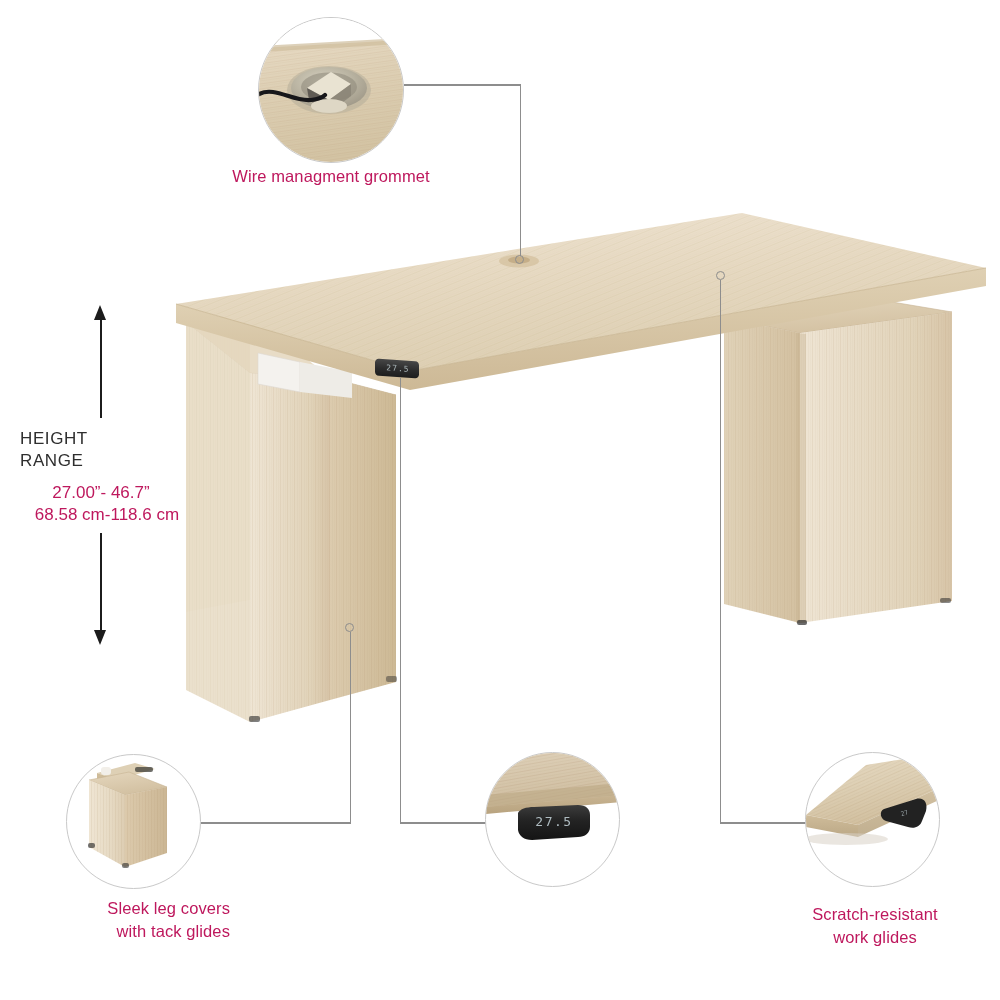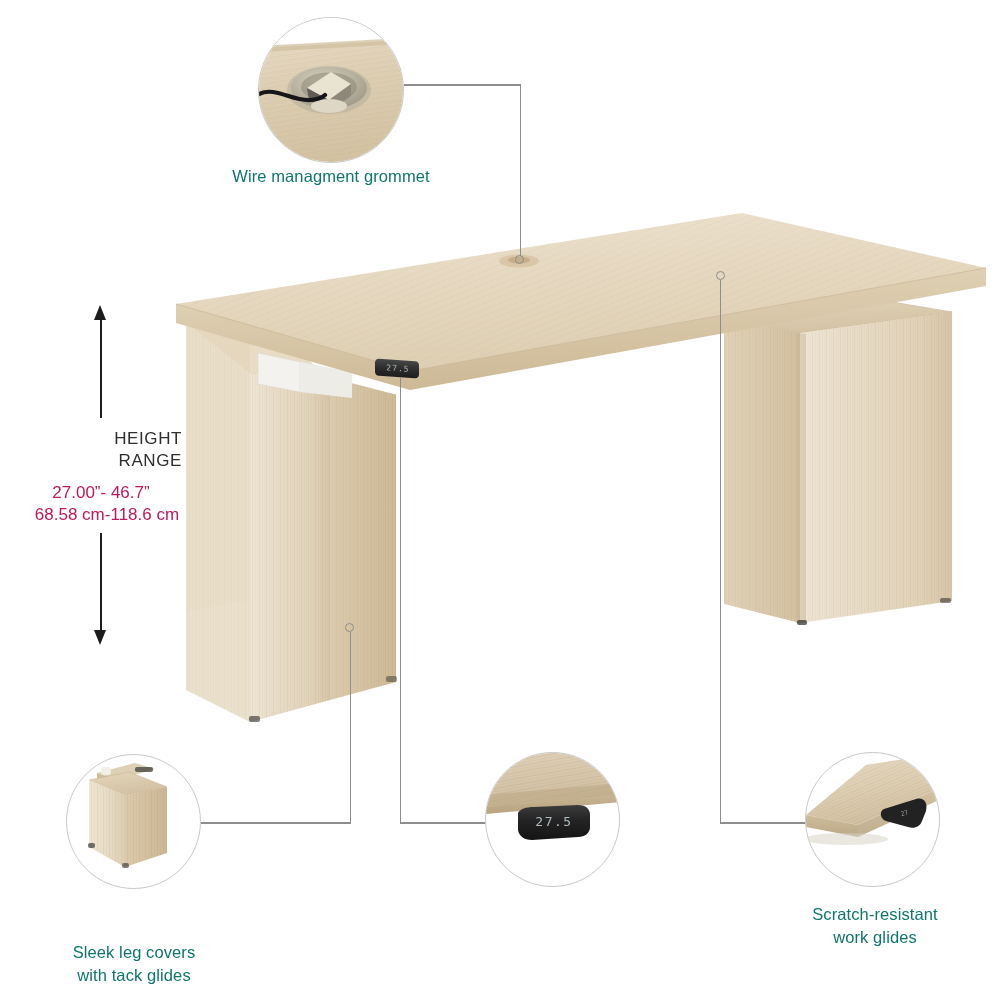--- a/index.html
+++ b/index.html
@@ -17,21 +17,21 @@
     height: 1000px;
     background: #ffffff;
     overflow: hidden;
   }
 
   
   .abs { position: absolute; }
   .label {
     position: absolute;
     text-align: center;
-    color: #0f766e;
+    color: #be185d;
     font-size: 16.5px;
     line-height: 23px;
     font-family: "Liberation Sans", sans-serif;
     letter-spacing: 0.1px;
     white-space: pre-line;
   }
 
   
   .bubble {
     position: absolute;
@@ -65,21 +65,21 @@
     position: absolute;
     width: 0; height: 0;
     border-left: 6.5px solid transparent;
     border-right: 6.5px solid transparent;
   }
   .arrow-head.up   { border-bottom: 15px solid #1c1c1c; }
   .arrow-head.down { border-top: 15px solid #1c1c1c; }
 
   .height-title {
     position: absolute;
-    text-align: right;
+    text-align: left;
     color: #2e2e2e;
     font-size: 17px;
     line-height: 22px;
     letter-spacing: 0.6px;
     white-space: pre-line;
   }
   .height-values {
     position: absolute;
     text-align: center;
     color: #be185d;
@@ -314,21 +314,21 @@
       <polygon points="22,25 58,40 58,112 22,92" fill="url(#lcGrain)" opacity="0.9"></polygon>
 
       <polygon points="58,40 100,32 100,98 58,112" fill="url(#lcSide)"></polygon>
       <polygon points="58,40 100,32 100,98 58,112" fill="url(#lcGrain)" opacity="0.95"></polygon>
 
       <rect x="21" y="88" width="7" height="5" rx="2" fill="#2d2d2d" opacity="0.65"></rect>
       <rect x="55" y="108" width="7" height="5" rx="2" fill="#2d2d2d" opacity="0.6"></rect>
     </svg>
   </div>
 
-  <div class="label" style="left:38px;top:941px;width:192px;">Sleek leg covers
+  <div class="label" style="left:38px;top:897px;width:192px;text-align:right;">Sleek leg covers
 with tack glides</div>
 
   <div class="bubble" style="left:485px;top:752px;width:135px;height:135px;">
     <svg width="135" height="135" viewBox="0 0 135 135">
       <defs>
         <linearGradient id="cpWoodTop" x1="0" y1="0" x2="0.2" y2="1">
           <stop offset="0%" stop-color="#ded0b8"></stop>
           <stop offset="100%" stop-color="#cdbb9d"></stop>
         </linearGradient>
         <linearGradient id="cpWoodEdge" x1="0" y1="0" x2="0" y2="1">

